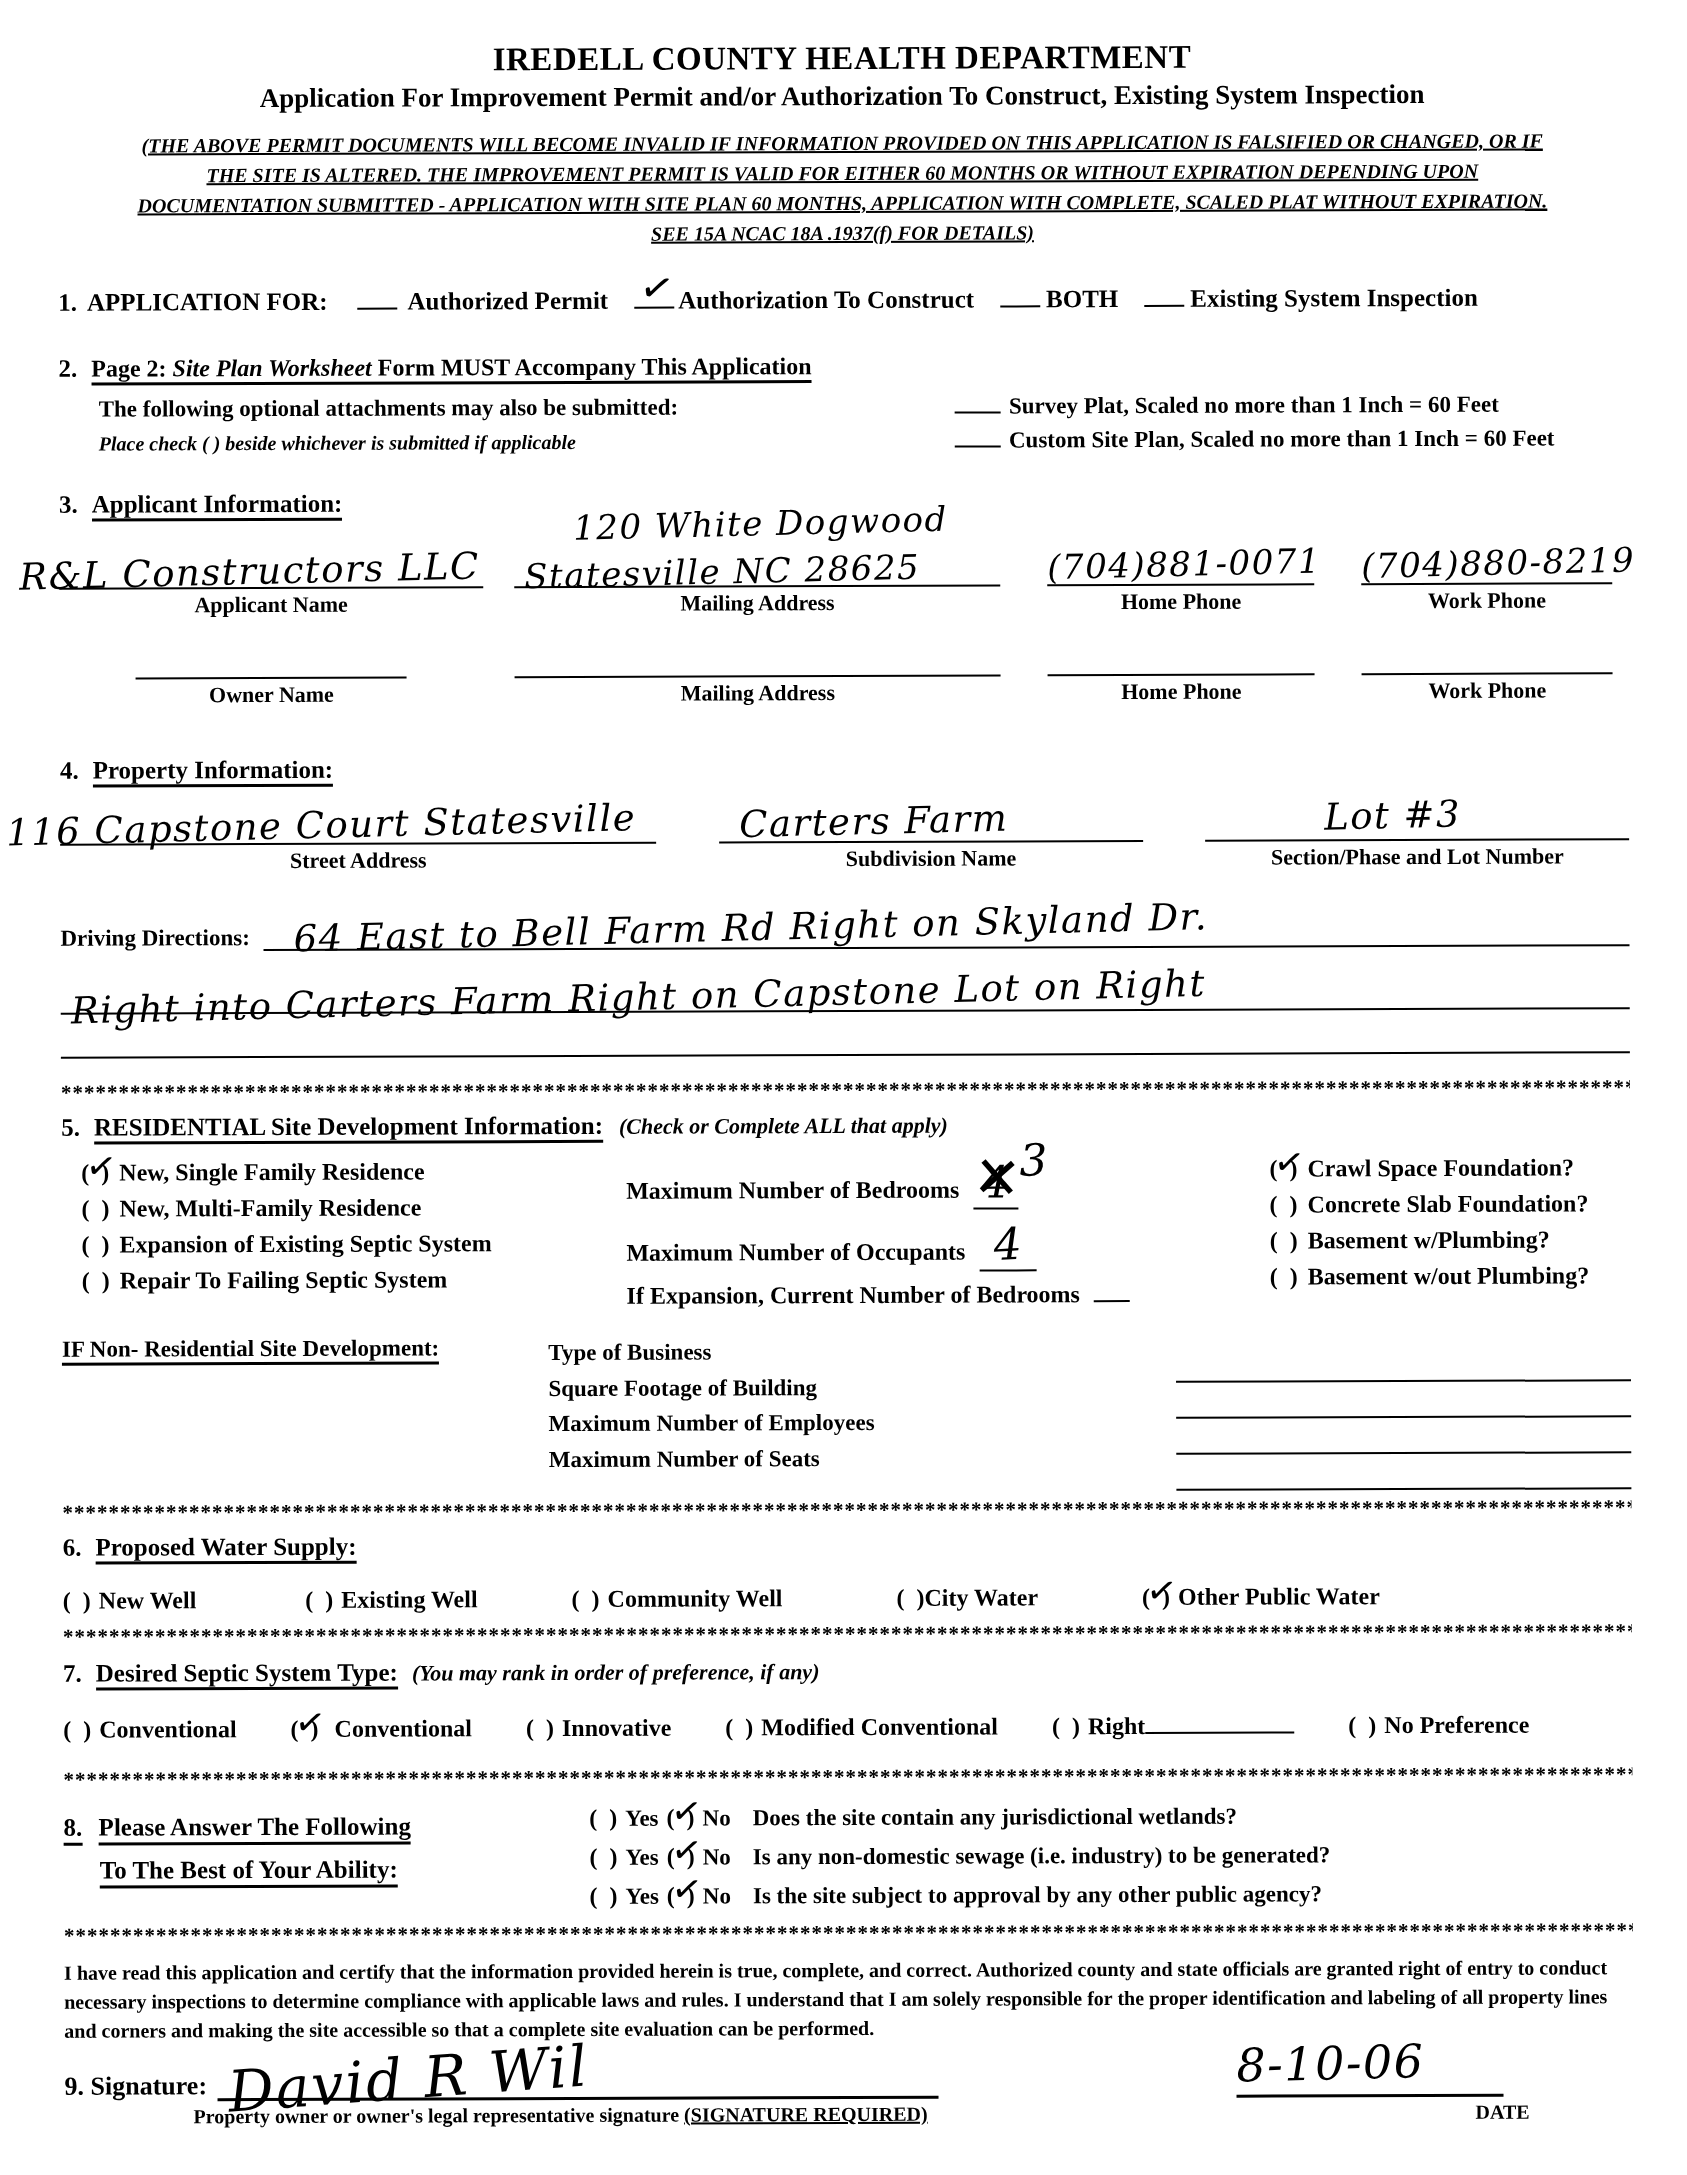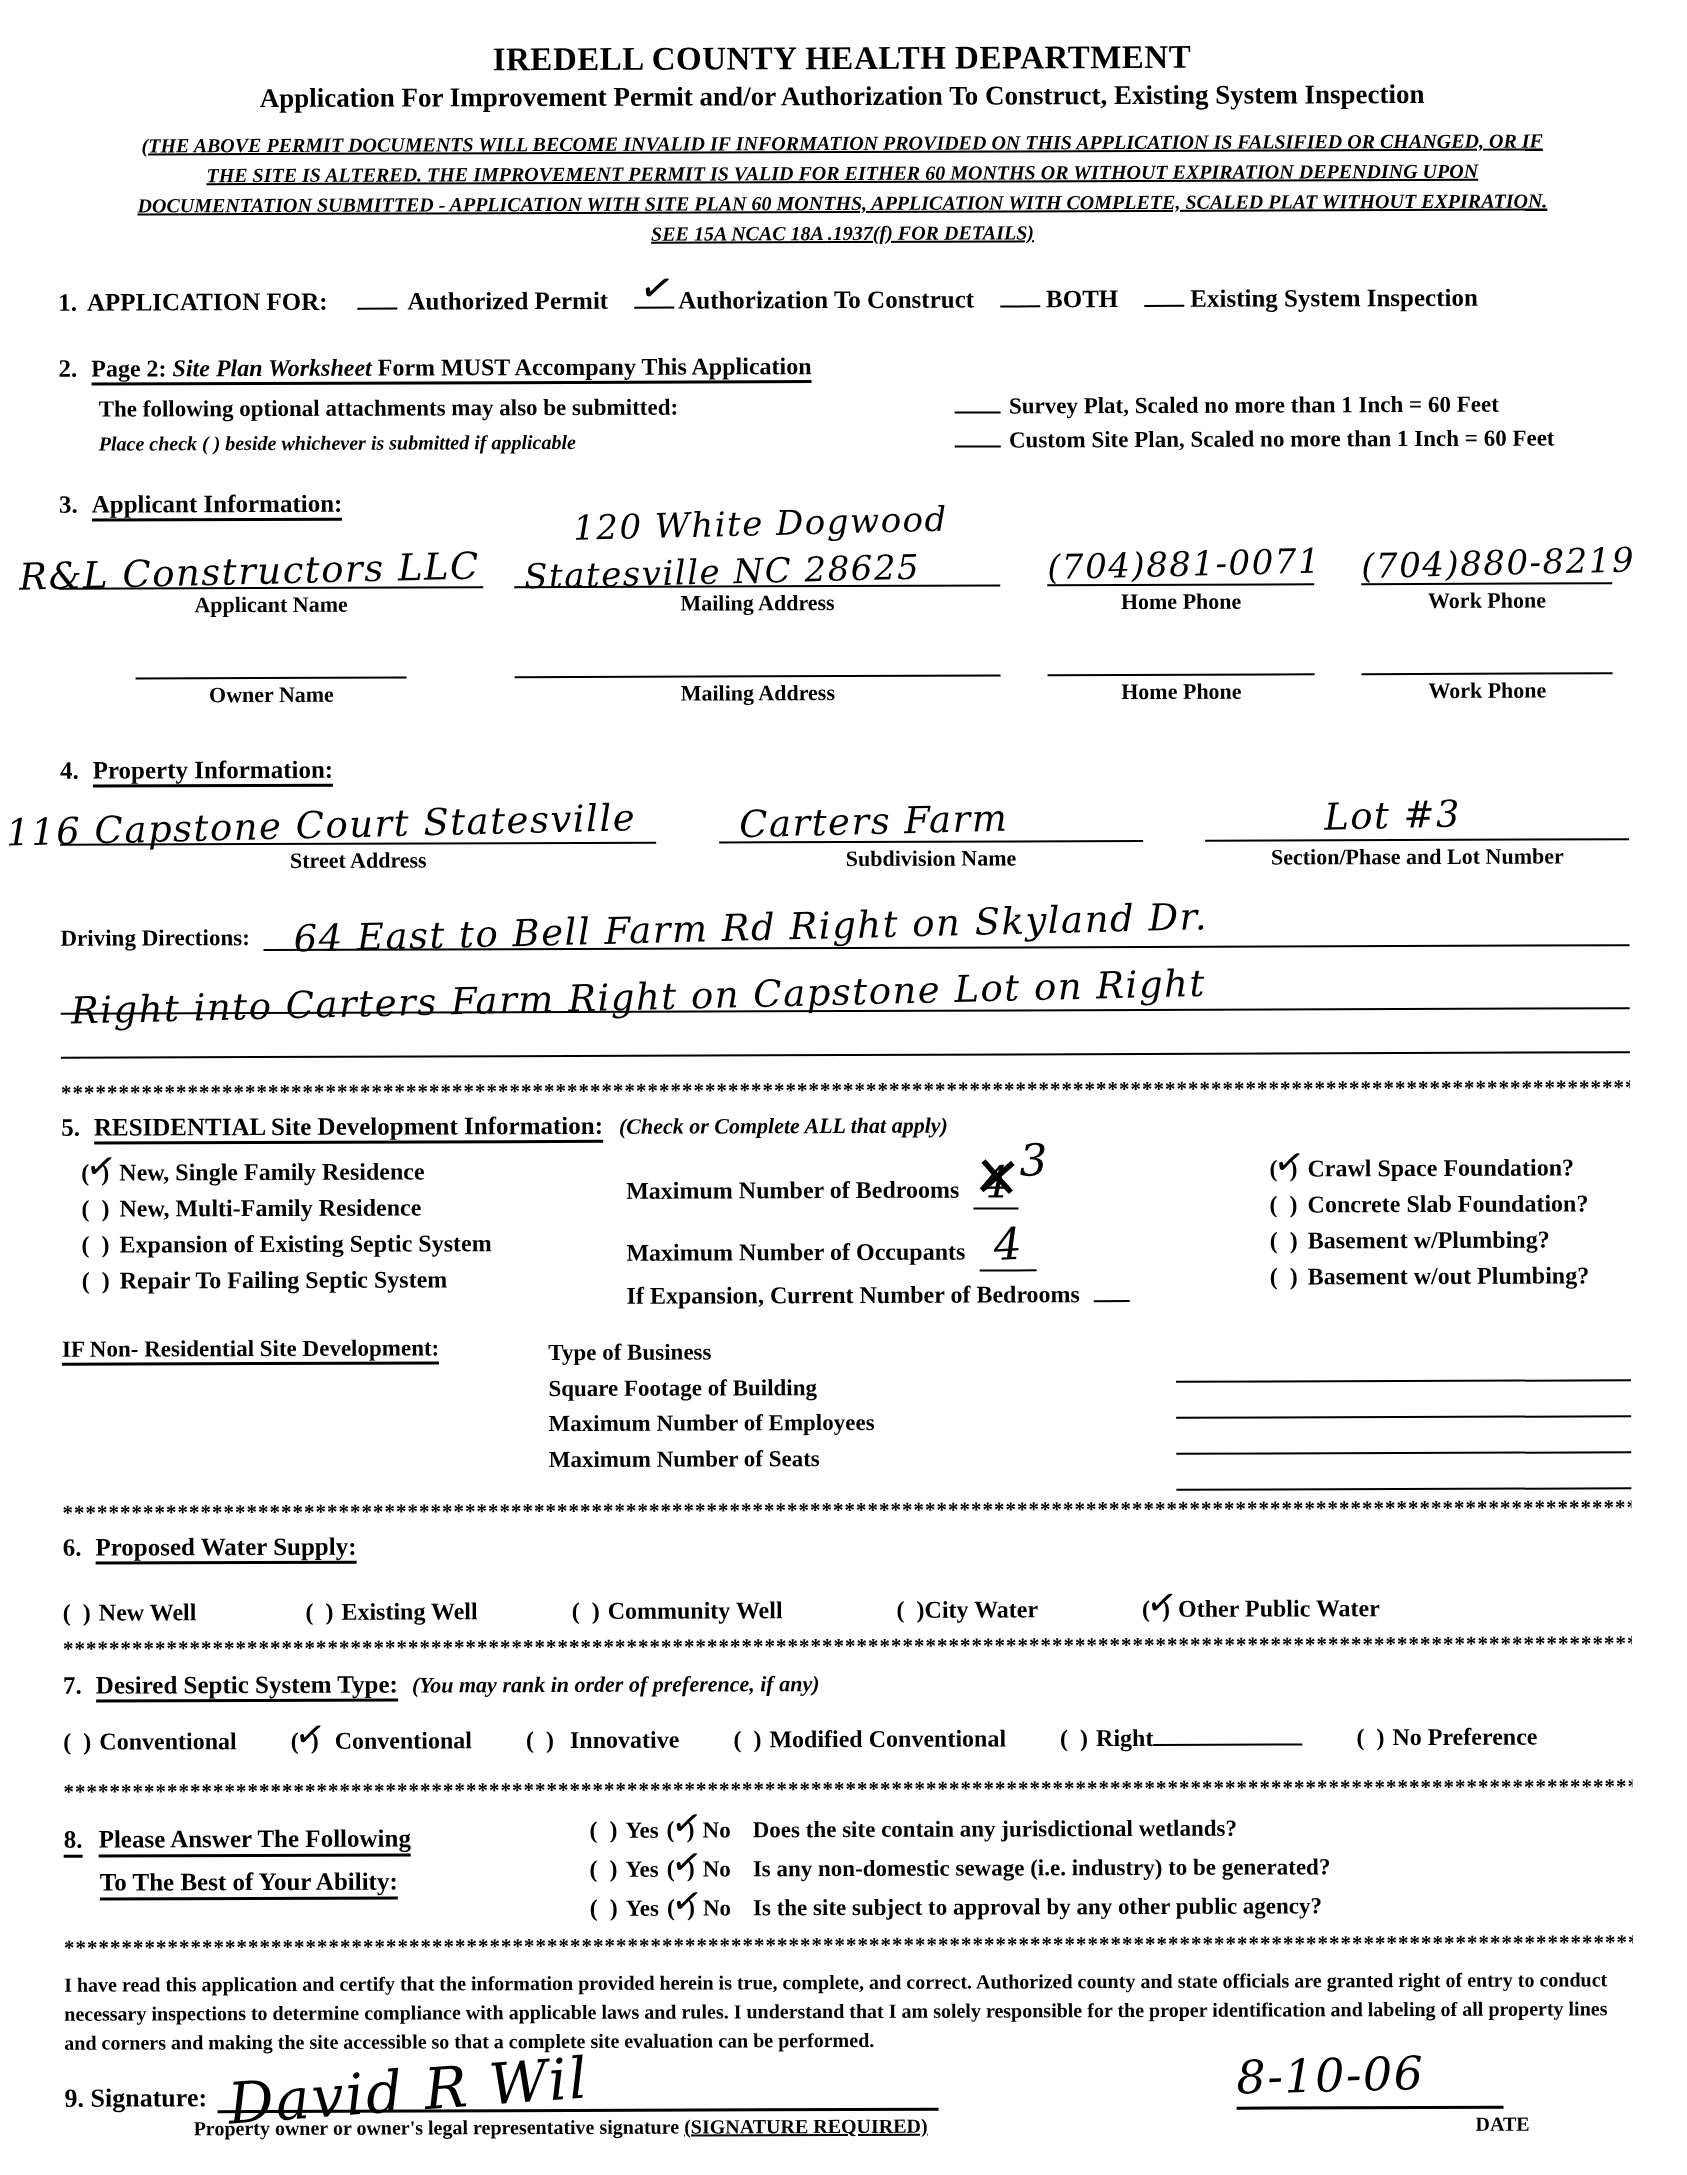--- a/index.html
+++ b/index.html
@@ -343,21 +343,21 @@
 
   <div style="margin-top:8px;">
     <div>
       <span class="secnum">6.</span>
       <span class="sechead">Proposed Water Supply:</span>
     </div>
     <div class="optrow" style="margin-top:26px;">
       <span class="cb"><span>(</span>&nbsp;&nbsp;<span>)</span><span class="mk"></span></span>
         <span style="margin-left:8px;">New Well</span>
       <span class="cb" style="margin-left:109px;"><span>(</span>&nbsp;&nbsp;<span>)</span><span class="mk"></span></span>
-        <span style="margin-left:8px;margin-top:12px;">Existing Well</span>
+        <span style="margin-left:8px;">Existing Well</span>
       <span class="cb" style="margin-left:94px;"><span>(</span>&nbsp;&nbsp;<span>)</span><span class="mk"></span></span>
         <span style="margin-left:8px;">Community Well</span>
       <span class="cb" style="margin-left:114px;"><span>(</span>&nbsp;&nbsp;<span>)</span><span class="mk"></span></span>
         <span style="">City Water</span>
       <span class="cb" style="margin-left:104px;"><span>(</span>&nbsp;&nbsp;<span>)</span><span class="mk">✓</span></span>
         <span style="margin-left:8px;">Other Public Water</span>
     </div>
   </div>
 
   <div class="stars" style="margin-top:10px;">******************************************************************************************************************************************************</div>
@@ -367,21 +367,21 @@
       <span class="secnum">7.</span>
       <span class="sechead">Desired Septic System Type:</span>
       <span class="note-i" style="margin-left:10px;">(You may rank in order of preference, if any)</span>
     </div>
     <div class="optrow" style="margin-top:28px;">
       <span class="cb"><span>(</span>&nbsp;&nbsp;<span>)</span><span class="mk"></span></span>
         <span style="margin-left:8px;">Conventional</span>
       <span class="cb" style="margin-left:54px;"><span>(</span>&nbsp;&nbsp;<span>)</span><span class="mk">✓</span></span>
         <span style="margin-left:16px;">Conventional</span>
       <span class="cb" style="margin-left:54px;"><span>(</span>&nbsp;&nbsp;<span>)</span><span class="mk"></span></span>
-        <span style="margin-left:16px;">Innovative</span>
+        <span style="margin-left:8px;">Innovative</span>
       <span class="cb" style="margin-left:54px;"><span>(</span>&nbsp;&nbsp;<span>)</span><span class="mk"></span></span>
         <span style="margin-left:8px;">Modified Conventional</span>
       <span class="cb" style="margin-left:54px;"><span>(</span>&nbsp;&nbsp;<span>)</span><span class="mk"></span></span>
         <span style="margin-left:8px;">Right</span>
         <span class="blank" style="width:149px;"></span>
       <span class="cb" style="margin-left:54px;"><span>(</span>&nbsp;&nbsp;<span>)</span><span class="mk"></span></span>
         <span style="margin-left:8px;">No Preference</span>
     </div>
   </div>
 

